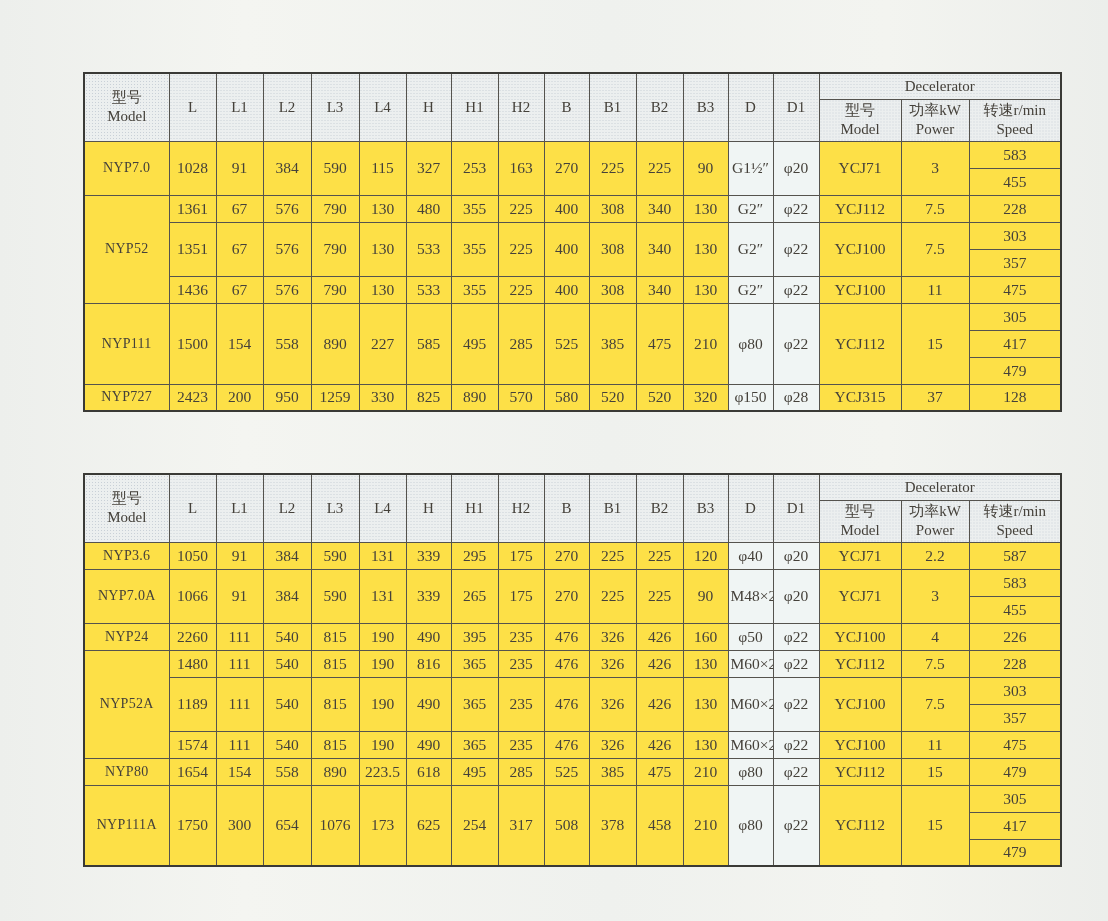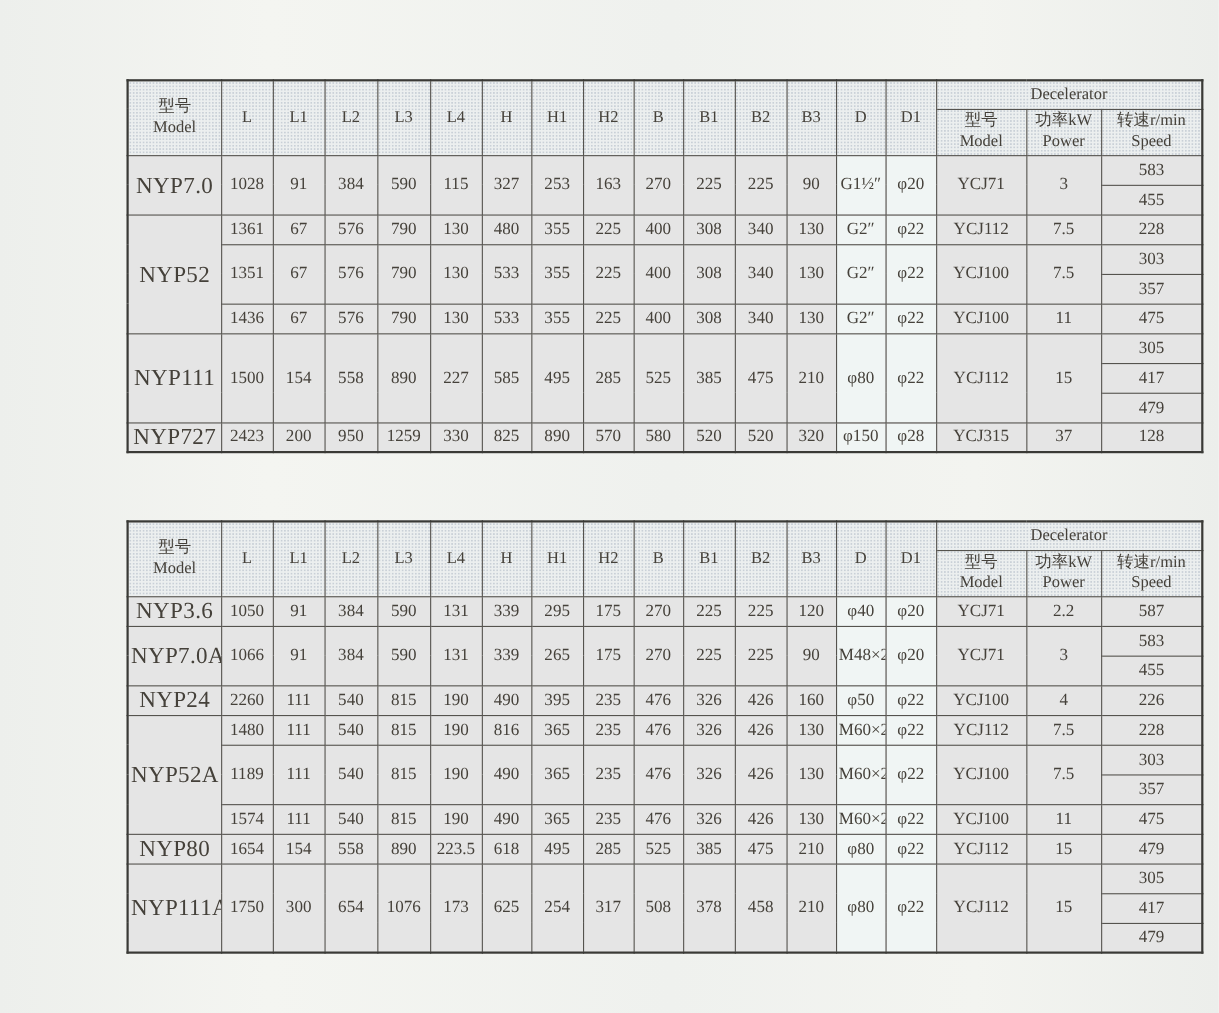--- a/index.html
+++ b/index.html
@@ -7,38 +7,38 @@
     width:1108px;height:921px;overflow:hidden;
     background:linear-gradient(90deg,#edefec 0%,#f4f5f1 22%,#eff1ee 55%,#f3f4f0 80%,#eceeeb 100%);
     font-family:"Liberation Serif","DejaVu Serif",serif;
   }
   .page{position:relative;width:1108px;height:921px;}
   .tbl-wrap{position:absolute;left:83px;}
   .t1{top:72px;}
   .t2{top:473px;}
   table.spec{
     border-collapse:collapse;table-layout:fixed;width:977px;
-    background:#e5e5e5;border:2px solid #3a3a36;margin-left:32px;
+    background:#fde047;border:2px solid #3a3a36;
   }
   .spec th,.spec td{
     border:1px solid #55534e;
     text-align:center;vertical-align:middle;
     color:#45413a;padding:0 2px;overflow:hidden;
   }
   .spec th{
     font-weight:normal;font-size:15px;line-height:1.3;white-space:pre-line;
     background-color:#ecefef;
     background-image:radial-gradient(#c9d0d7 0.6px, rgba(255,255,255,0) 0.75px);
     background-size:3px 3px;
   }
   .spec tr.hrow1{height:26px;}
   .spec tr.hrow2{height:42px;}
   .spec tbody tr{height:27px;}
   .spec td{font-size:15.5px;background:transparent;}
-  .spec td.model{font-size:21px;letter-spacing:0.3px;}
+  .spec td.model{font-size:14px;letter-spacing:0.3px;}
   col.tint{background-color:#f0f5f4;}
 </style>
 </head>
 <body>
 
 <div class="page">
   <div class="tbl-wrap t1">
       <table class="spec">
         <colgroup>
           <col style="width: 85px;">

